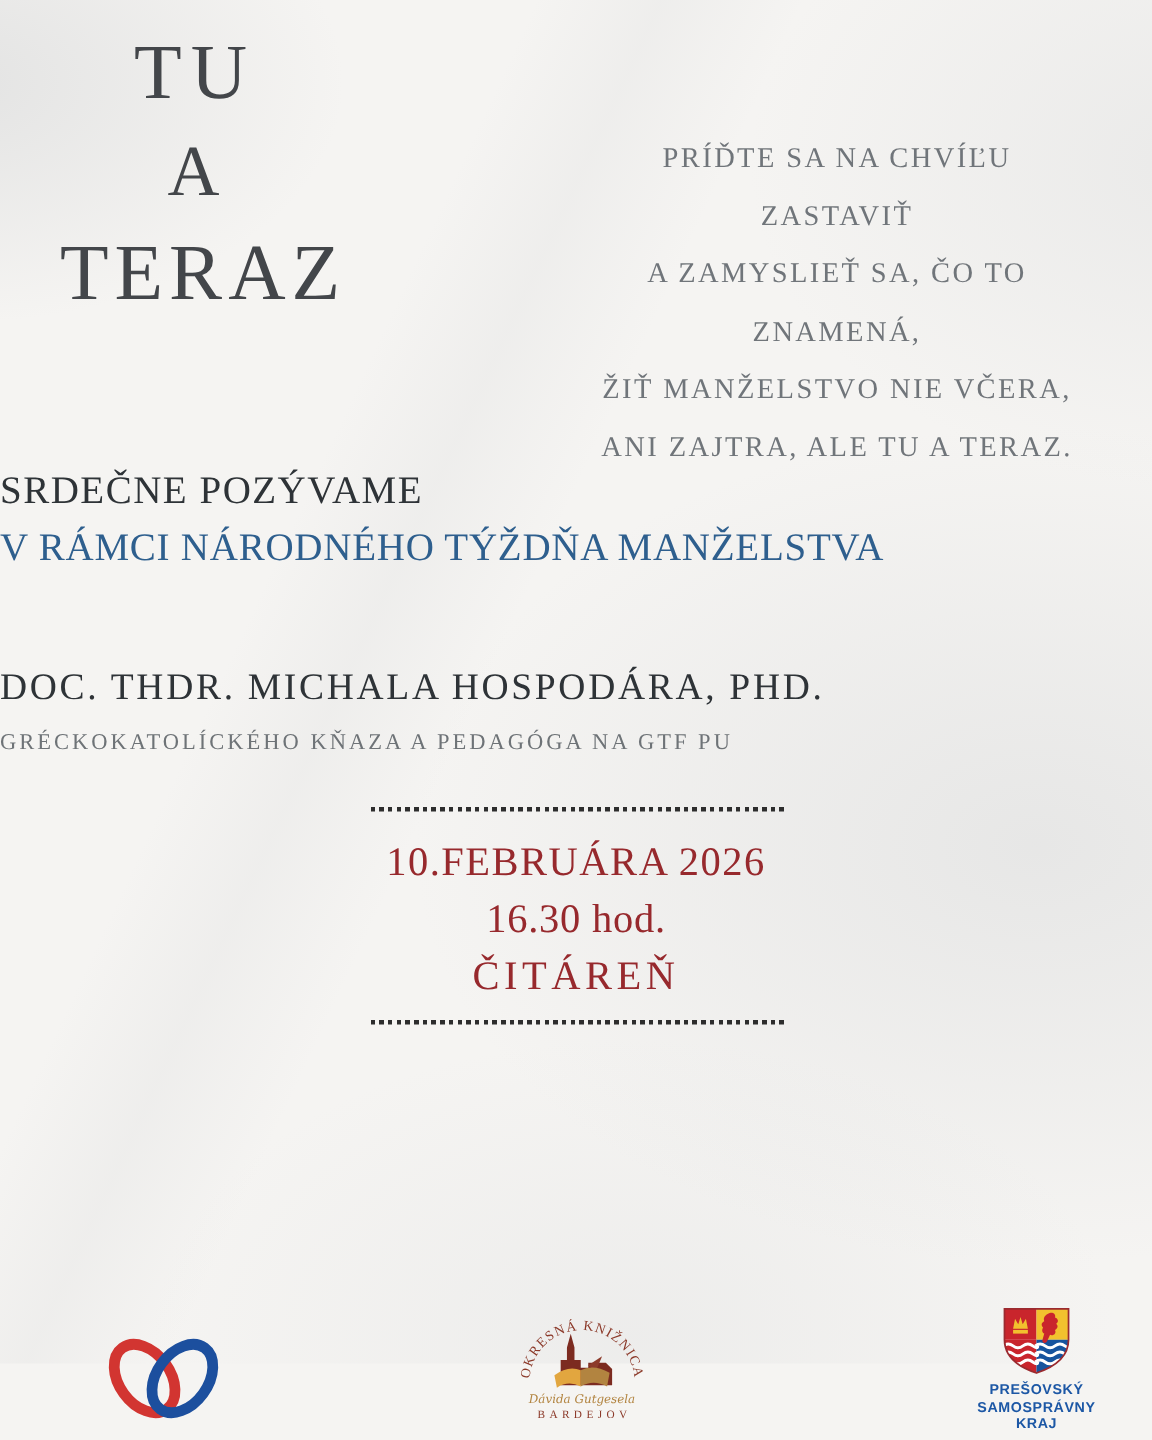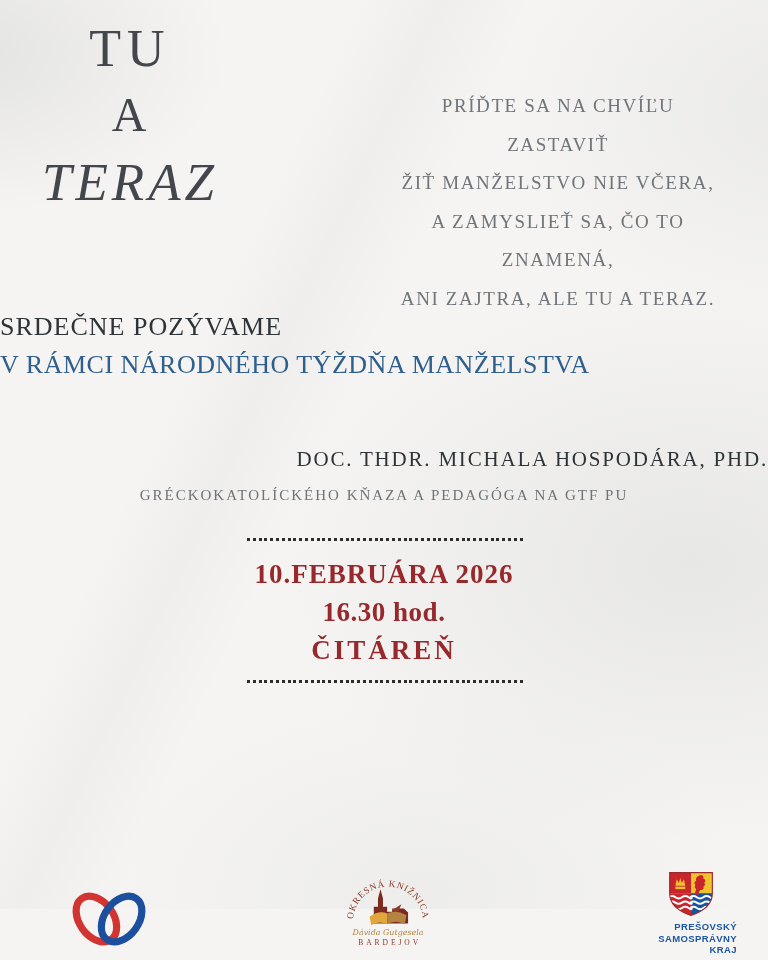--- a/index.html
+++ b/index.html
@@ -15,51 +15,51 @@
       radial-gradient(ellipse 420px 260px at -4% 6%, rgba(198,200,202,0.38), rgba(198,200,202,0) 62%),
       radial-gradient(ellipse 500px 360px at 104% 12%, rgba(206,208,210,0.28), rgba(206,208,210,0) 60%),
       radial-gradient(ellipse 640px 430px at 90% 62%, rgba(202,204,206,0.33), rgba(202,204,206,0) 65%),
       radial-gradient(ellipse 520px 320px at 55% 98%, rgba(208,210,212,0.22), rgba(208,210,212,0) 62%),
       linear-gradient(115deg, rgba(0,0,0,0) 30%, rgba(198,200,202,0.14) 37%, rgba(0,0,0,0) 45%);
   }
   
   .brand{position:absolute;left:40px;top:20px;width:180px;text-align:center;color:var(--brand-ink);}
   .brand-l1{font-size:52px;line-height:1.1;letter-spacing:6px;}
   .brand-l2{font-size:48px;line-height:1;margin-top:14px;letter-spacing:2px;}
-  .brand-l3{font-size:53px;line-height:1;margin-top:17px;letter-spacing:4px;font-style:italic;}
+  .brand-l3{font-size:53px;line-height:1;margin-top:17px;letter-spacing:4px;}
   
   .quote{position:absolute;left:390px;top:68px;width:336px;text-align:center;
     color:var(--quote-gray);font-size:19px;line-height:38.5px;letter-spacing:1.6px;margin-top:19px;}
   
   .invite{position:absolute;left:0;top:308px;width:100%;text-align:left;font-size:26px;line-height:38px;}
   .invite-l1,.invite-l3{color:var(--dark-ink);letter-spacing:1px;}
   .invite-l2{color:var(--accent-blue);letter-spacing:0.5px;}
   
-  .speaker-name{position:absolute;left:0;top:444px;width:100%;text-align:right;
-    color:var(--dark-ink);font-size:21px;line-height:30px;letter-spacing:1.8px;}
-  .speaker-desc{position:absolute;left:0;top:485px;width:100%;text-align:center;
+  .speaker-name{position:absolute;left:0;top:444px;width:100%;text-align:left;
+    color:var(--dark-ink);font-size:25px;line-height:30px;letter-spacing:1.8px;}
+  .speaker-desc{position:absolute;left:0;top:485px;width:100%;text-align:left;
     color:var(--muted-gray);font-size:15px;line-height:20px;letter-spacing:2px;font-family:Liberation Serif, serif;}
   
   .divider{position:absolute;left:50%;transform:translateX(-50%);margin-left:2px;width:278px;height:3.2px;
     background:repeating-linear-gradient(to right,var(--divider-ink) 0 3px,transparent 3px 5.8px);}
   .divider-1{top:538px;}
   .divider-2{top:680px;}
   
   .event{position:absolute;left:0;top:555px;width:100%;text-align:center;
-    color:var(--accent-maroon);font-size:27px;line-height:38px;font-weight:700;}
+    color:var(--accent-maroon);font-size:27px;line-height:38px;font-weight:400;}
   .event-date{letter-spacing:1px;}
   .event-time{letter-spacing:0.5px;}
   .event-place{letter-spacing:3px;}
   
   .venue{position:absolute;left:0;top:787px;width:100%;text-align:center;
     color:var(--address-gray);font-size:19.5px;line-height:30px;letter-spacing:2.2px;}
   
   .heart-logo{position:absolute;left:64px;top:886px;width:90px;height:66px;}
   .library-logo{position:absolute;left:342px;top:866px;width:92px;height:84px;}
-  .psk-logo{position:absolute;left:645px;top:870px;width:92px;text-align:right;}
+  .psk-logo{position:absolute;left:645px;top:870px;width:92px;text-align:center;}
   .psk-shield{width:46px;height:48px;display:block;margin:0 auto;}
   .psk-text{margin-top:3px;font-family:"Liberation Sans","DejaVu Sans",sans-serif;
     font-weight:bold;font-size:9.5px;line-height:11.5px;color:var(--psk-blue);letter-spacing:0.4px;}
   
   .heart-red-stroke{stroke:var(--heart-red);fill:none;stroke-width:8;}
   .heart-blue-stroke{stroke:var(--heart-blue);fill:none;stroke-width:8;}
   .lib-maroon{fill:var(--library-maroon);}
   .lib-building{fill:var(--library-maroon-dark);}
   .lib-gold{fill:var(--library-gold);}
   .lib-gold-dark{fill:var(--library-gold-dark);}
@@ -78,22 +78,22 @@
 <div class="poster">
 
   <header class="brand">
     <div class="brand-l1">TU</div>
     <div class="brand-l2">A</div>
     <div class="brand-l3">TERAZ</div>
   </header>
 
   <div class="quote">
     <div>PRÍĎTE SA NA CHVÍĽU ZASTAVIŤ</div>
+    <div>A ZAMYSLIEŤ SA, ČO TO ZNAMENÁ,</div>
     <div>ŽIŤ MANŽELSTVO NIE VČERA,</div>
-    <div>A ZAMYSLIEŤ SA, ČO TO ZNAMENÁ,</div>
     <div>ANI ZAJTRA, ALE TU A TERAZ.</div>
   </div>
 
   <div class="invite">
     <div class="invite-l1">SRDEČNE POZÝVAME</div>
     <div class="invite-l2">V RÁMCI NÁRODNÉHO TÝŽDŇA MANŽELSTVA</div>
   </div>
 
   <div class="speaker-name">DOC. THDR. MICHALA HOSPODÁRA, PHD.</div>
   <div class="speaker-desc">GRÉCKOKATOLÍCKÉHO KŇAZA A PEDAGÓGA NA GTF PU</div>

